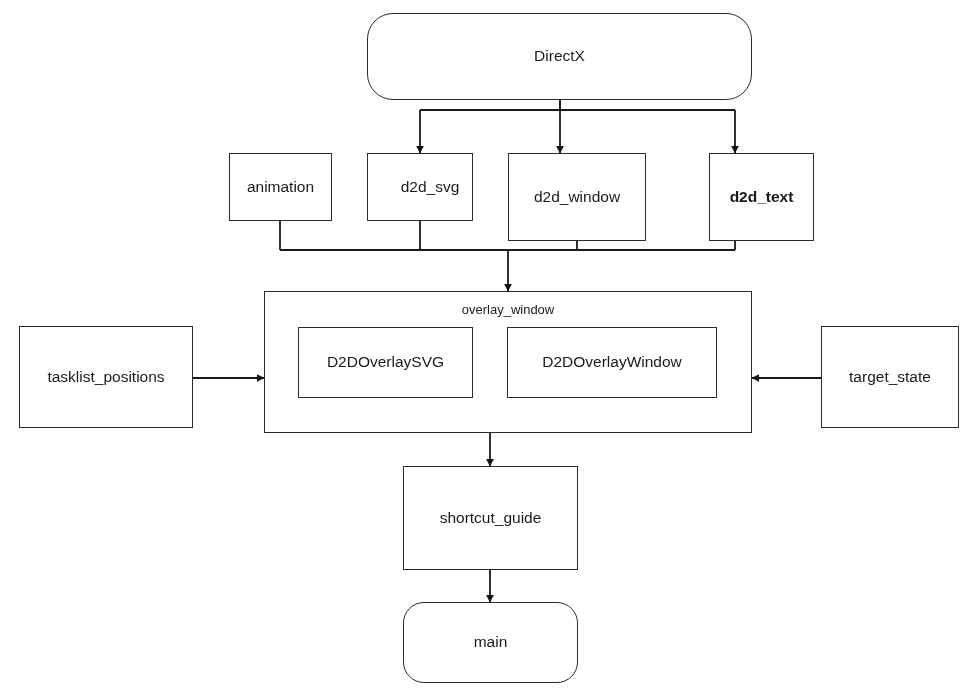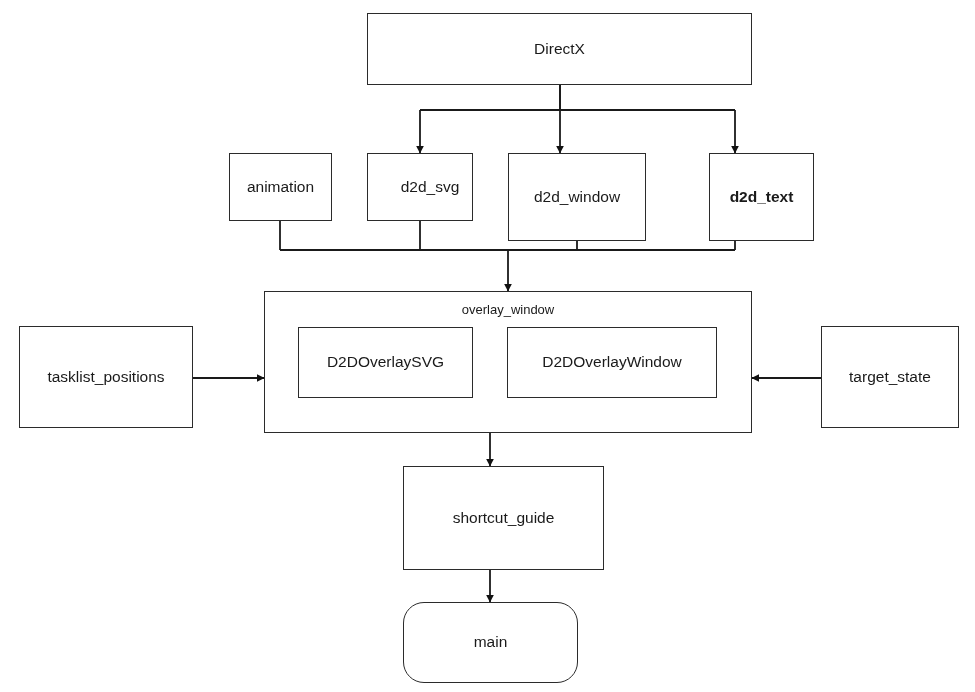--- a/index.html
+++ b/index.html
@@ -84,21 +84,21 @@
       <path d="M 193 378 L 264 378" marker-end="url(#arrowhead)"></path>
 
       <path d="M 821 378 L 752 378" marker-end="url(#arrowhead)"></path>
 
       <path d="M 490 433 L 490 466" marker-end="url(#arrowhead)"></path>
 
       <path d="M 490 570 L 490 602" marker-end="url(#arrowhead)"></path>
     </g>
   </svg>
 
-  <div class="node" style="left:367px; top:13px; width:385px; height:72px;">
+  <div class="node" style="left:367px; top:13px; width:385px; height:87px;border-radius:26px;">
     <span class="node-label">DirectX</span>
   </div>
 
   <div class="node" style="left:229px; top:153px; width:103px; height:68px;">
     <span class="node-label">animation</span>
   </div>
 
   <div class="node" style="left:367px; top:153px; width:106px; height:68px;padding-left:20px;">
     <span class="node-label">d2d_svg</span>
   </div>
@@ -124,21 +124,21 @@
   </div>
 
   <div class="node" style="left:19px; top:326px; width:174px; height:102px;">
     <span class="node-label">tasklist_positions</span>
   </div>
 
   <div class="node" style="left:821px; top:326px; width:138px; height:102px;">
     <span class="node-label">target_state</span>
   </div>
 
-  <div class="node" style="left:403px; top:466px; width:201px; height:104px;">
+  <div class="node" style="left:403px; top:466px; width:175px; height:104px;">
     <span class="node-label">shortcut_guide</span>
   </div>
 
   <div class="node" style="left:403px; top:602px; width:175px; height:81px;border-radius:21px;">
     <span class="node-label">main</span>
   </div>
 
 </div>
 
 </body></html>

